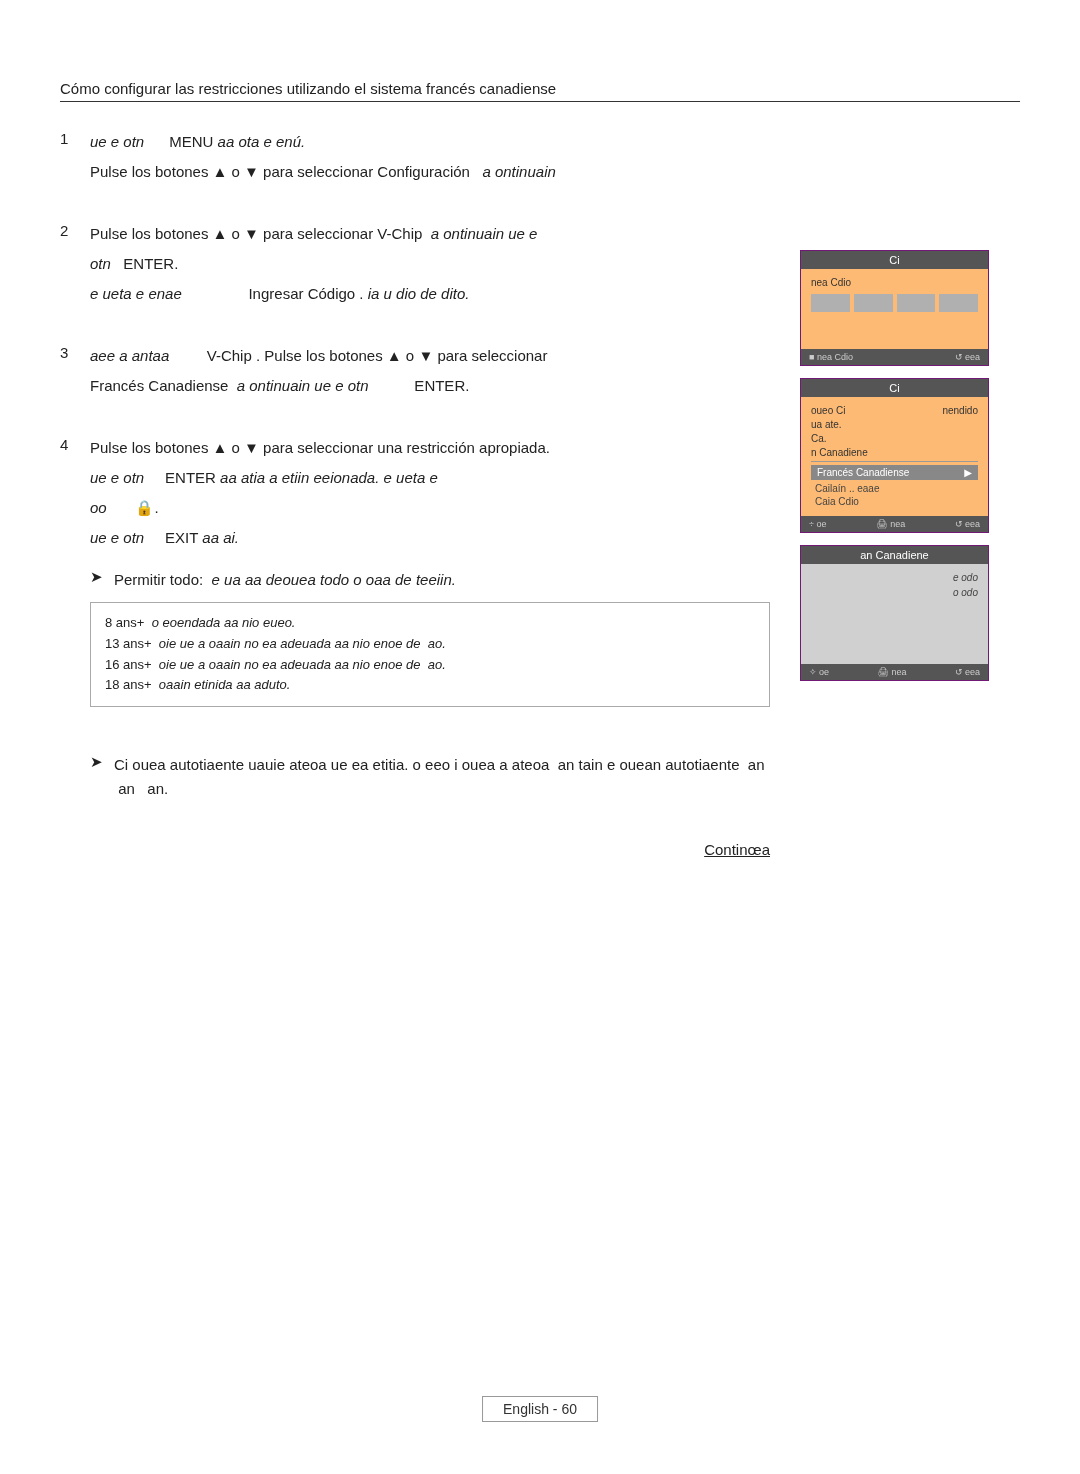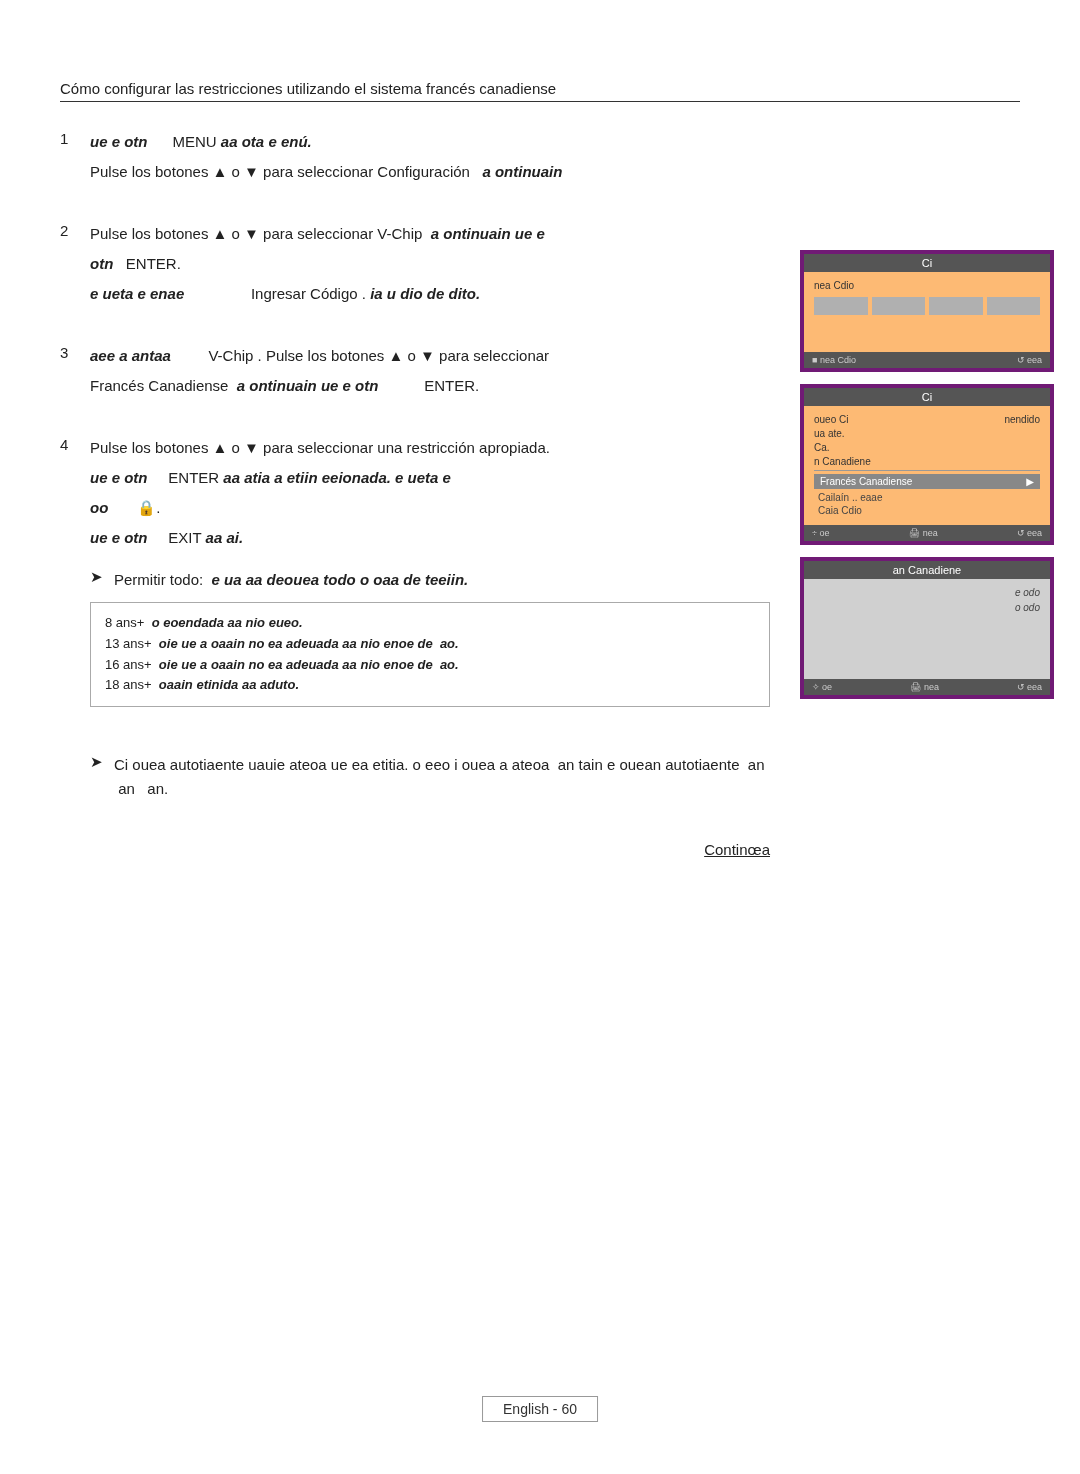--- a/index.html
+++ b/index.html
@@ -67,21 +67,20 @@
       flex: 1;
     }
 
     .step-content p {
       margin-bottom: 6px;
       line-height: 1.6;
     }
 
     .step-content .italic {
       font-style: italic;
-      font-weight: bold;
     }
 
     .note-box {
       border: 1px solid #aaa;
       padding: 10px 14px;
       margin-top: 10px;
       margin-bottom: 14px;
       font-size: 13px;
       line-height: 1.6;
     }
@@ -120,23 +119,23 @@
       left: 50%;
       transform: translateX(-50%);
       border: 1px solid #999;
       padding: 4px 20px;
       font-size: 14px;
       color: #333;
     }
 
     
     .ui-panel {
-      border: 4px solid #701a75;
+      border: 1px solid #701a75;
       background: #e8e8e8;
-      width: 254px;
+      width: 189px;
     }
 
     .ui-panel-title {
       background: #555;
       color: #fff;
       text-align: center;
       font-size: 11px;
       padding: 3px 6px;
     }
 

